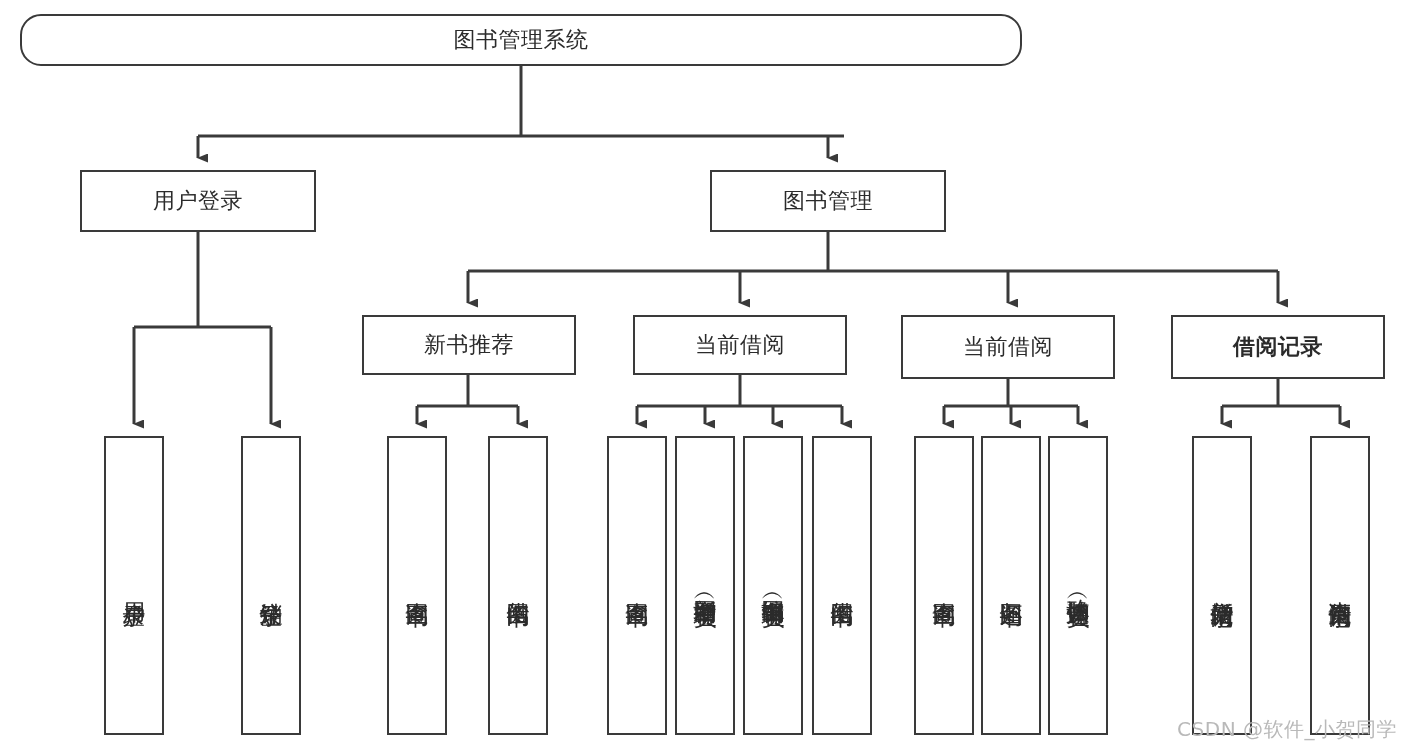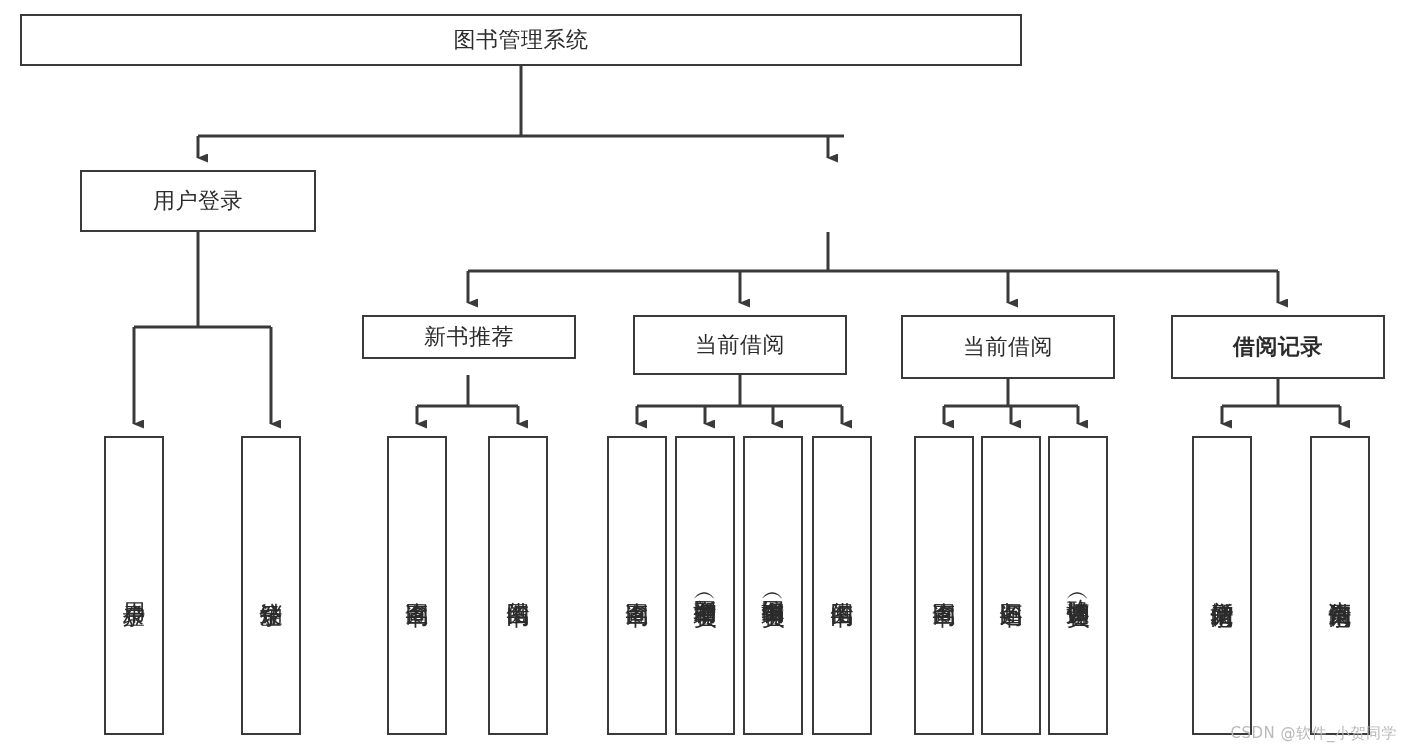--- a/index.html
+++ b/index.html
@@ -58,21 +58,21 @@
     letter-spacing: 1px;
     height: 100%;
     display: flex;
     align-items: center;
     justify-content: center;
   }
   .watermark {
     position: absolute;
     right: 8px;
     bottom: 4px;
-    font-size: 15px;
+    font-size: 20px;
     color: #b9b9b9;
     letter-spacing: 0.5px;
     white-space: nowrap;
     pointer-events: none;
   }
 </style>
 </head>
 <body>
 
 <div id="diagram-root">
@@ -120,29 +120,32 @@
       <path d="M1011,406 L1011,424" marker-end="url(#arrowhead)"></path>
       <path d="M1078,406 L1078,424" marker-end="url(#arrowhead)"></path>
 
       <path d="M1278,375 L1278,406"></path>
       <path d="M1222,406 L1340,406"></path>
       <path d="M1222,406 L1222,424" marker-end="url(#arrowhead)"></path>
       <path d="M1340,406 L1340,424" marker-end="url(#arrowhead)"></path>
     </g>
   </svg>
 
-  <div class="node" style="left:20px; top:14px; width:1002px; height:52px;">
+  <div class="node" style="left:20px; top:14px; width:1002px; height:52px;border-radius:21px;">
     <span class="node-label">图书管理系统</span>
   </div>
 
   <div class="node" style="left:80px; top:170px; width:236px; height:62px;">
     <span class="node-label">用户登录</span>
   </div>
-
-  <div class="node" style="left:362px; top:315px; width:214px; height:44px;">
+  <div class="node" style="left:710px; top:170px; width:236px; height:62px;">
+    <span class="node-label">图书管理</span>
+  </div>
+
+  <div class="node" style="left:362px; top:315px; width:214px; height:60px;">
     <span class="node-label">新书推荐</span>
   </div>
   <div class="node" style="left:633px; top:315px; width:214px; height:60px;">
     <span class="node-label">当前借阅</span>
   </div>
   <div class="node" style="left:901px; top:315px; width:214px; height:64px;">
     <span class="node-label">当前借阅</span>
   </div>
   <div class="node" style="left:1171px; top:315px; width:214px; height:64px;font-weight:bold;">
     <span class="node-label">借阅记录</span>

